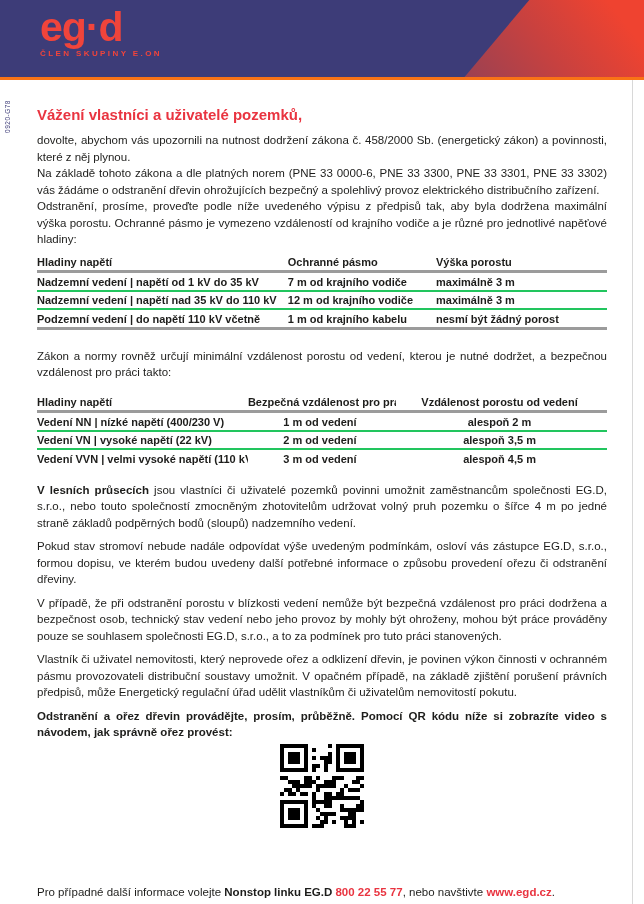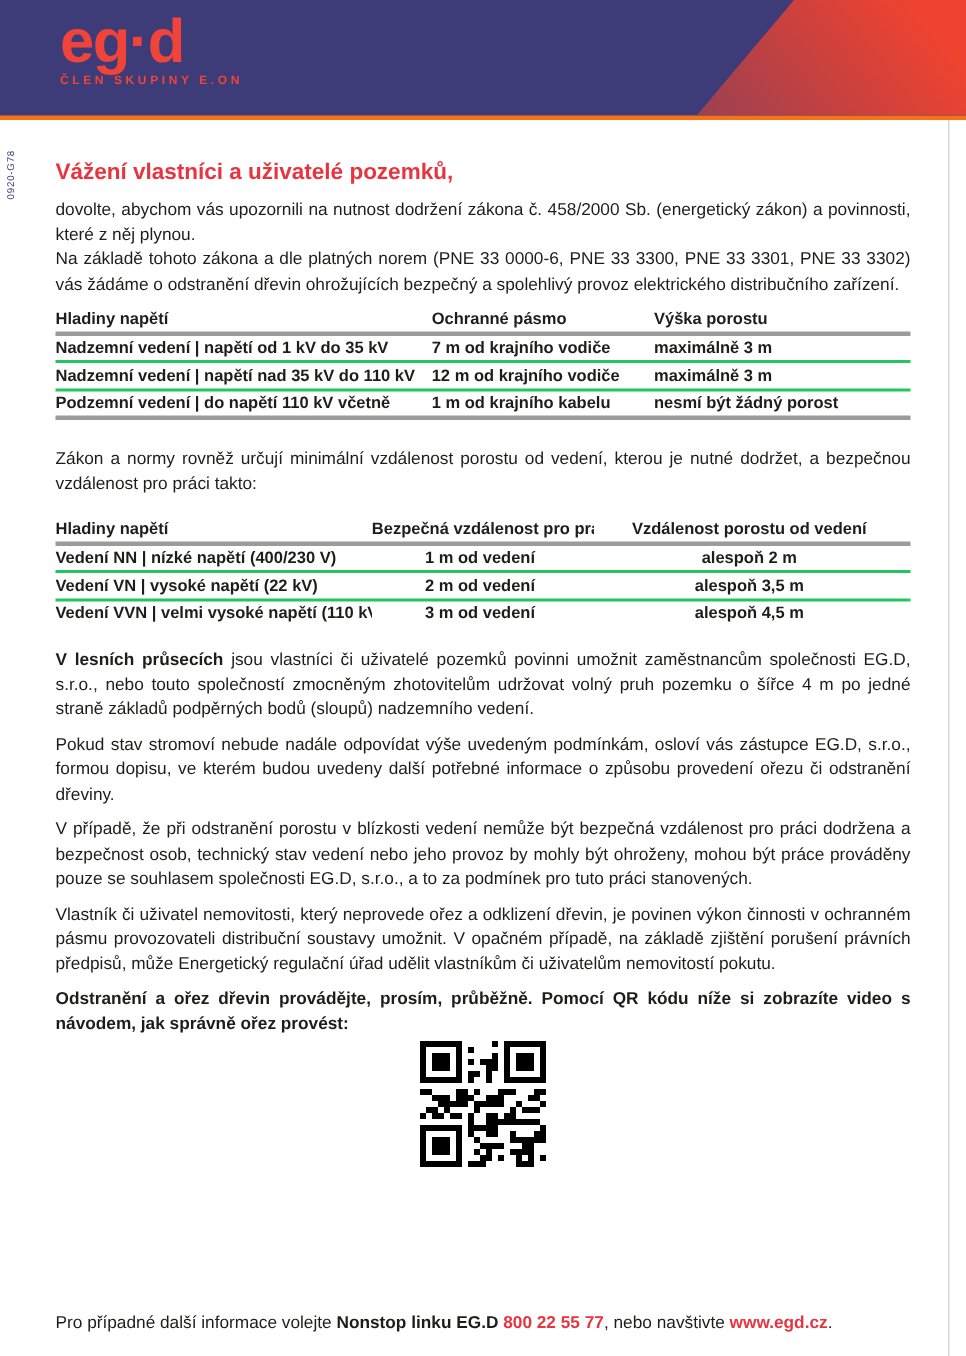--- a/index.html
+++ b/index.html
@@ -37,21 +37,21 @@
   tbody td{border-bottom:2px solid #22c55e;}
   .tbl1{margin-top:6px;}
   .tbl1 tbody tr:last-child td{border-bottom:3px solid #9b9b9b;}
   .tbl2{margin-top:13px;}
   .tbl2 tbody tr:last-child td{border-bottom:none;}
   .tbl2 th.c,.tbl2 td.c{text-align:center;}
 
   
   .qr-wrap{margin-top:3px;text-align:center;}
   .qr-wrap svg{display:inline-block;}
-  .footer{position:absolute;left:37px;bottom:16px;font-size:11.5px;color:#1d1d1b;}
+  .footer{position:absolute;left:37px;bottom:6px;font-size:11.5px;color:#1d1d1b;}
   .red{color:#e93440;}
 </style>
 </head>
 <body>
 
 <div class="page">
 
   <header class="masthead">
     <div class="red-corner"></div>
     <div class="logo">
@@ -62,20 +62,21 @@
 
   <div class="vertical-code">0920-G78</div>
   <div class="scan-edge"></div>
 
   <main class="content">
 
     <h1 class="heading">Vážení vlastníci a uživatelé pozemků,</h1>
 
     <p class="para intro-first">dovolte, abychom vás upozornili na nutnost dodržení zákona č. 458/2000 Sb. (energetický zákon) a povinnosti, které z něj plynou.</p>
     <p class="para">Na základě tohoto zákona a dle platných norem (PNE 33 0000-6, PNE 33 3300, PNE 33 3301, PNE 33 3302) vás žádáme o odstranění dřevin ohrožujících bezpečný a spolehlivý provoz elektrického distribučního zařízení.</p>
+    <p class="para">Odstranění, prosíme, proveďte podle níže uvedeného výpisu z předpisů tak, aby byla dodržena maximální výška porostu. Ochranné pásmo je vymezeno vzdáleností od krajního vodiče a je různé pro jednotlivé napěťové hladiny:</p>
 
     <table class="tbl1">
       <colgroup>
           <col style="width:44%">
           <col style="width:26%">
           <col style="width:30%">
         </colgroup>
       <thead>
         <tr>
           <th>Hladiny napětí</th>

